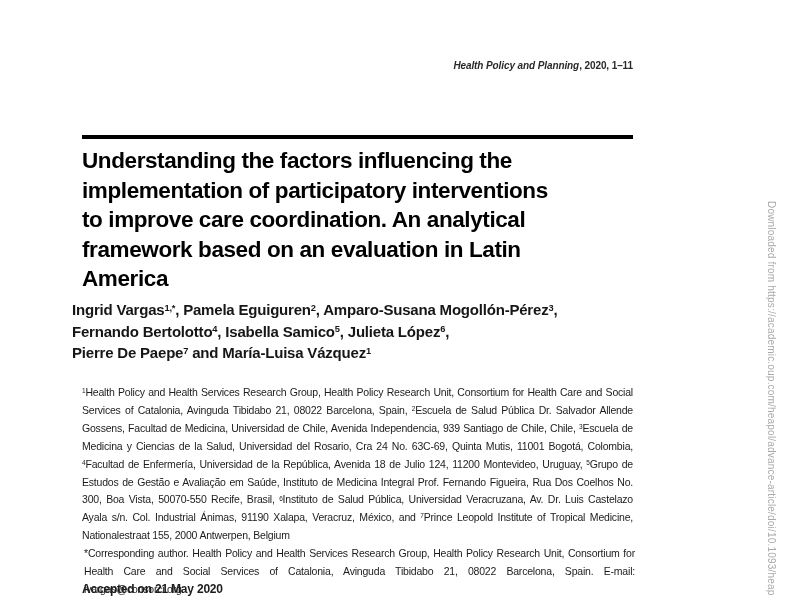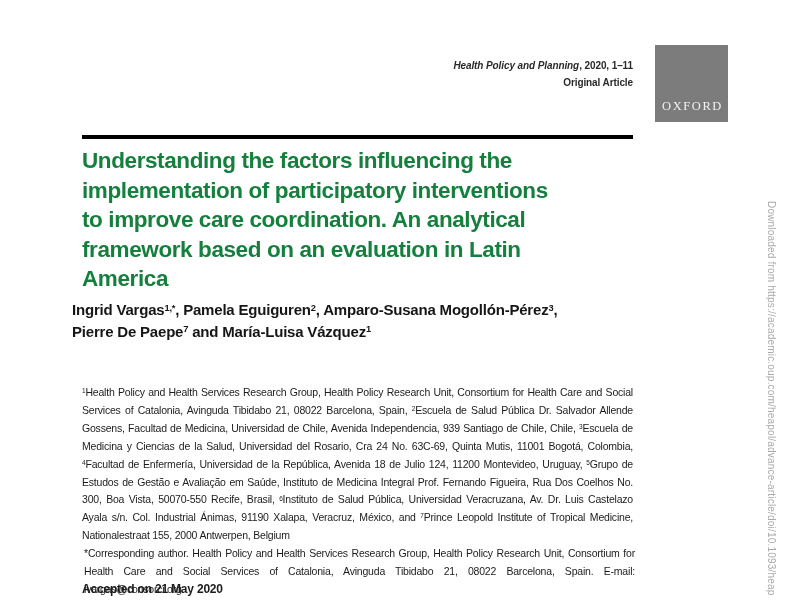--- a/index.html
+++ b/index.html
@@ -59,21 +59,21 @@
   .title {
     position: absolute;
     left: 82px;
     top: 146px;
     margin: 0;
     width: 620px;
     font-size: 22.5px;
     line-height: 29.5px;
     font-weight: 700;
     letter-spacing: -0.4px;
-    color: #15803d;
+    color: #000000;
     white-space: pre;
   }
   
   .authors {
     position: absolute;
     left: 72px;
     top: 299px;
     font-size: 15px;
     line-height: 21.5px;
     font-weight: 700;
@@ -141,37 +141,34 @@
 </style>
 </head>
 <body>
 
 <div class="page">
 
   <div class="journal-meta">
     <div>
       <span class="jname">Health Policy and Planning</span><span class="jissue">, 2020, 1–11</span>
     </div>
-    <div class="jtype">Original Article</div>
   </div>
 
-  <div class="oxford-box">
-    <span>OXFORD</span>
-  </div>
 
   <div class="rule"></div>
 
   <h1 class="title">Understanding the factors influencing the
 implementation of participatory interventions
 to improve care coordination. An analytical
 framework based on an evaluation in Latin
 America</h1>
 
   <div class="authors">
       <div class="author-line"><span>Ingrid Vargas</span><sup>1,*</sup><span>, Pamela Eguiguren</span><sup>2</sup><span>, Amparo-Susana Mogollón-Pérez</span><sup>3</sup><span>,</span></div>
+      <div class="author-line"><span>Fernando Bertolotto</span><sup>4</sup><span>, Isabella Samico</span><sup>5</sup><span>, Julieta López</span><sup>6</sup><span>,</span></div>
       <div class="author-line"><span>Pierre De Paepe</span><sup>7</sup><span> and María-Luisa Vázquez</span><sup>1</sup></div>
     </div>
 
   <p class="affil"><sup>1</sup><span>Health Policy and Health Services Research Group, Health Policy Research Unit, Consortium for Health Care and Social Services of Catalonia, Avinguda Tibidabo 21, 08022 Barcelona, Spain, </span><sup>2</sup><span>Escuela de Salud Pública Dr. Salvador Allende Gossens, Facultad de Medicina, Universidad de Chile, Avenida Independencia, 939 Santiago de Chile, Chile, </span><sup>3</sup><span>Escuela de Medicina y Ciencias de la Salud, Universidad del Rosario, Cra 24 No. 63C-69, Quinta Mutis, 11001 Bogotá, Colombia, </span><sup>4</sup><span>Facultad de Enfermería, Universidad de la República, Avenida 18 de Julio 124, 11200 Montevideo, Uruguay, </span><sup>5</sup><span>Grupo de Estudos de Gestão e Avaliação em Saúde, Instituto de Medicina Integral Prof. Fernando Figueira, Rua Dos Coelhos No. 300, Boa Vista, 50070-550 Recife, Brasil, </span><sup>6</sup><span>Instituto de Salud Pública, Universidad Veracruzana, Av. Dr. Luis Castelazo Ayala s/n. Col. Industrial Ánimas, 91190 Xalapa, Veracruz, México, and </span><sup>7</sup><span>Prince Leopold Institute of Tropical Medicine, Nationalestraat 155, 2000 Antwerpen, Belgium</span></p>
 
   <p class="corresp">
     <span>*Corresponding author. Health Policy and Health Services Research Group, Health Policy Research Unit, Consortium for Health Care and Social Services of Catalonia, Avinguda Tibidabo 21, 08022 Barcelona, Spain. E-mail: </span><span class="email">ivargas@consorci.org</span>
   </p>
 
   <div class="accepted">Accepted on 21 May 2020</div>

